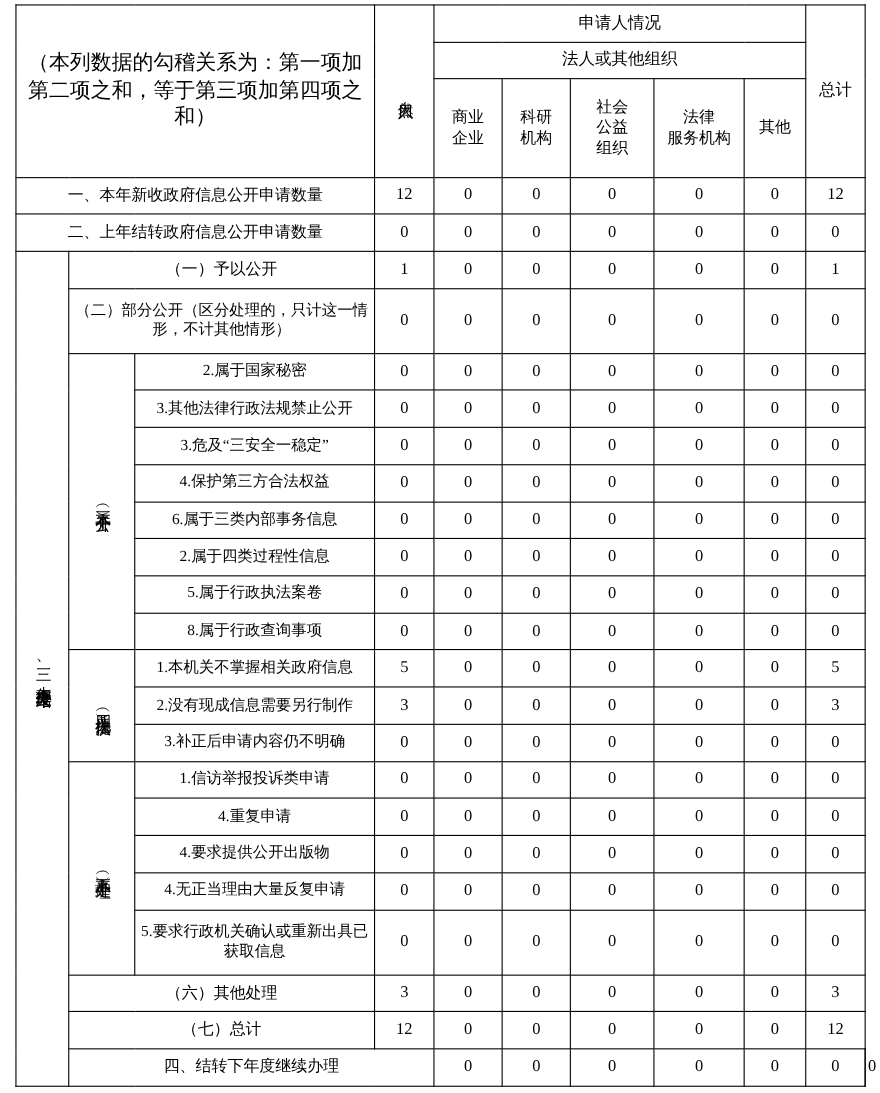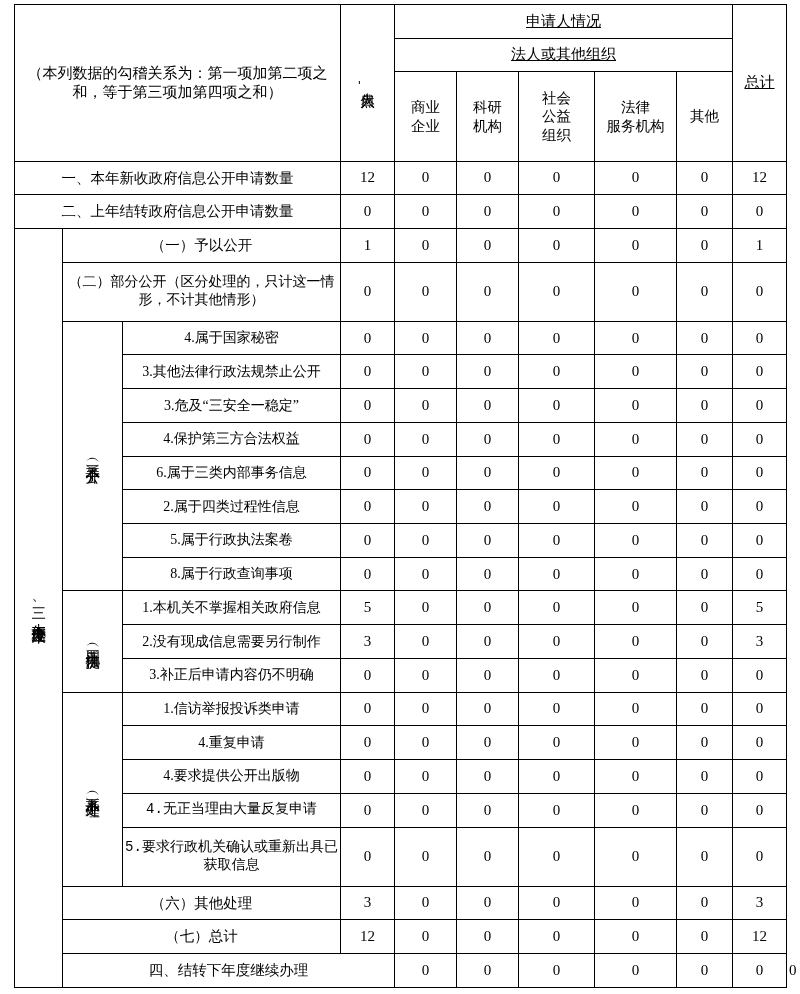--- a/index.html
+++ b/index.html
@@ -34,29 +34,28 @@
     vertical-align: middle;
     font-weight: normal;
     line-height: 1.28;
   }
   .num {
     font-family: "Liberation Serif", "DejaVu Serif", serif;
     font-size: 15px;
   }
   .hdr-main {
     font-size: 15px;
-    text-decoration: underline;
   }
   .hdr-sub {
     font-size: 14.5px;
   }
   .note {
     text-align: left;
     padding: 4px 8px;
-    font-size: 15px;
+    font-size: 19px;
     line-height: 1.55;
     text-indent: 0;
   }
   .rowlabel {
     text-align: left;
     padding-left: 6px;
     font-size: 14.5px;
   }
   .rowlabel-indent {
     text-align: left;
@@ -85,21 +84,20 @@
   .narrow {
     font-size: 14.5px;
     line-height: 1.2;
   }
   .cell-multiline {
     text-align: left;
     padding-left: 7px;
     padding-right: 3px;
     font-size: 14px;
     line-height: 1.5;
-    font-family: Liberation Mono, monospace;
   }
 </style>
 </head>
 <body>
 
 <div id="sheet">
 <table class="gov">
   <colgroup>
     <col style="width:48px">
     <col style="width:60px">
@@ -183,21 +181,21 @@
       <td class="num">0</td>
       <td class="num">0</td>
     </tr>
 
     <tr>
       <td rowspan="8" class="narrow">
         <div class="vert-wrap">
               <span class="vert">（三）不予公开</span>
             </div>
       </td>
-      <td class="rowlabel-indent">4.属于国家秘密</td>
+      <td class="rowlabel-indent">2.属于国家秘密</td>
       <td class="num">0</td>
       <td class="num">0</td>
       <td class="num">0</td>
       <td class="num">0</td>
       <td class="num">0</td>
       <td class="num">0</td>
       <td class="num">0</td>
     </tr>
     <tr>
       <td class="rowlabel-indent">3.其他法律行政法规禁止公开</td>

